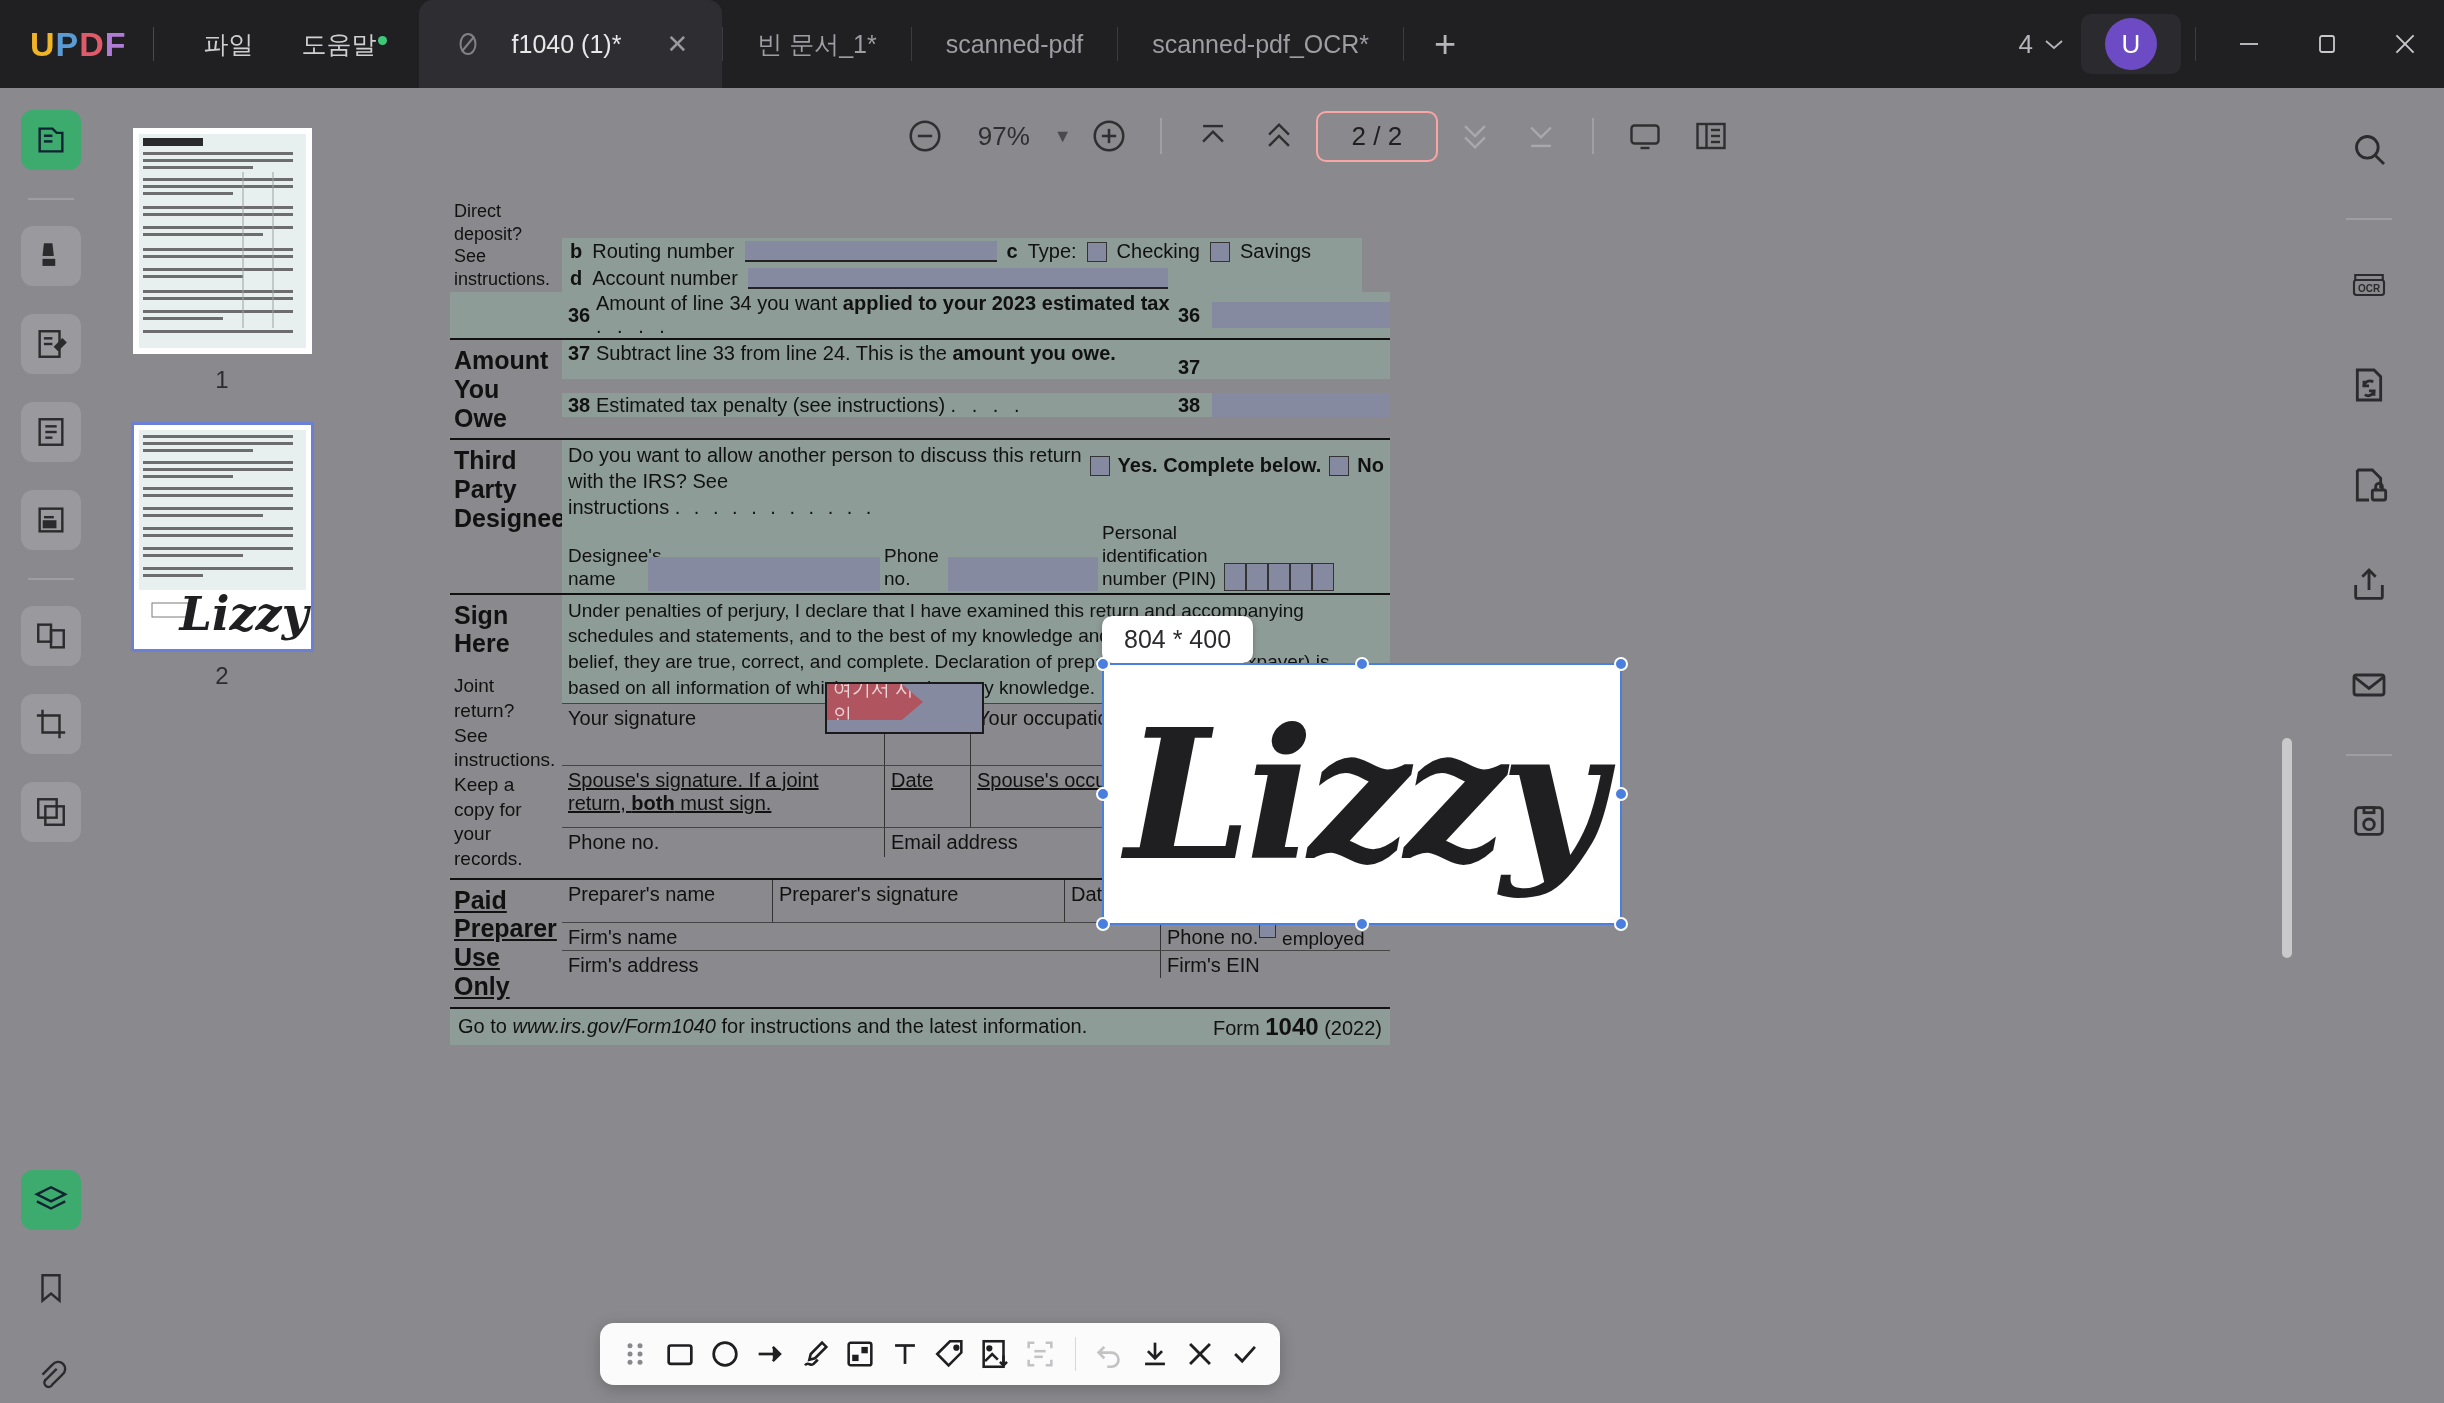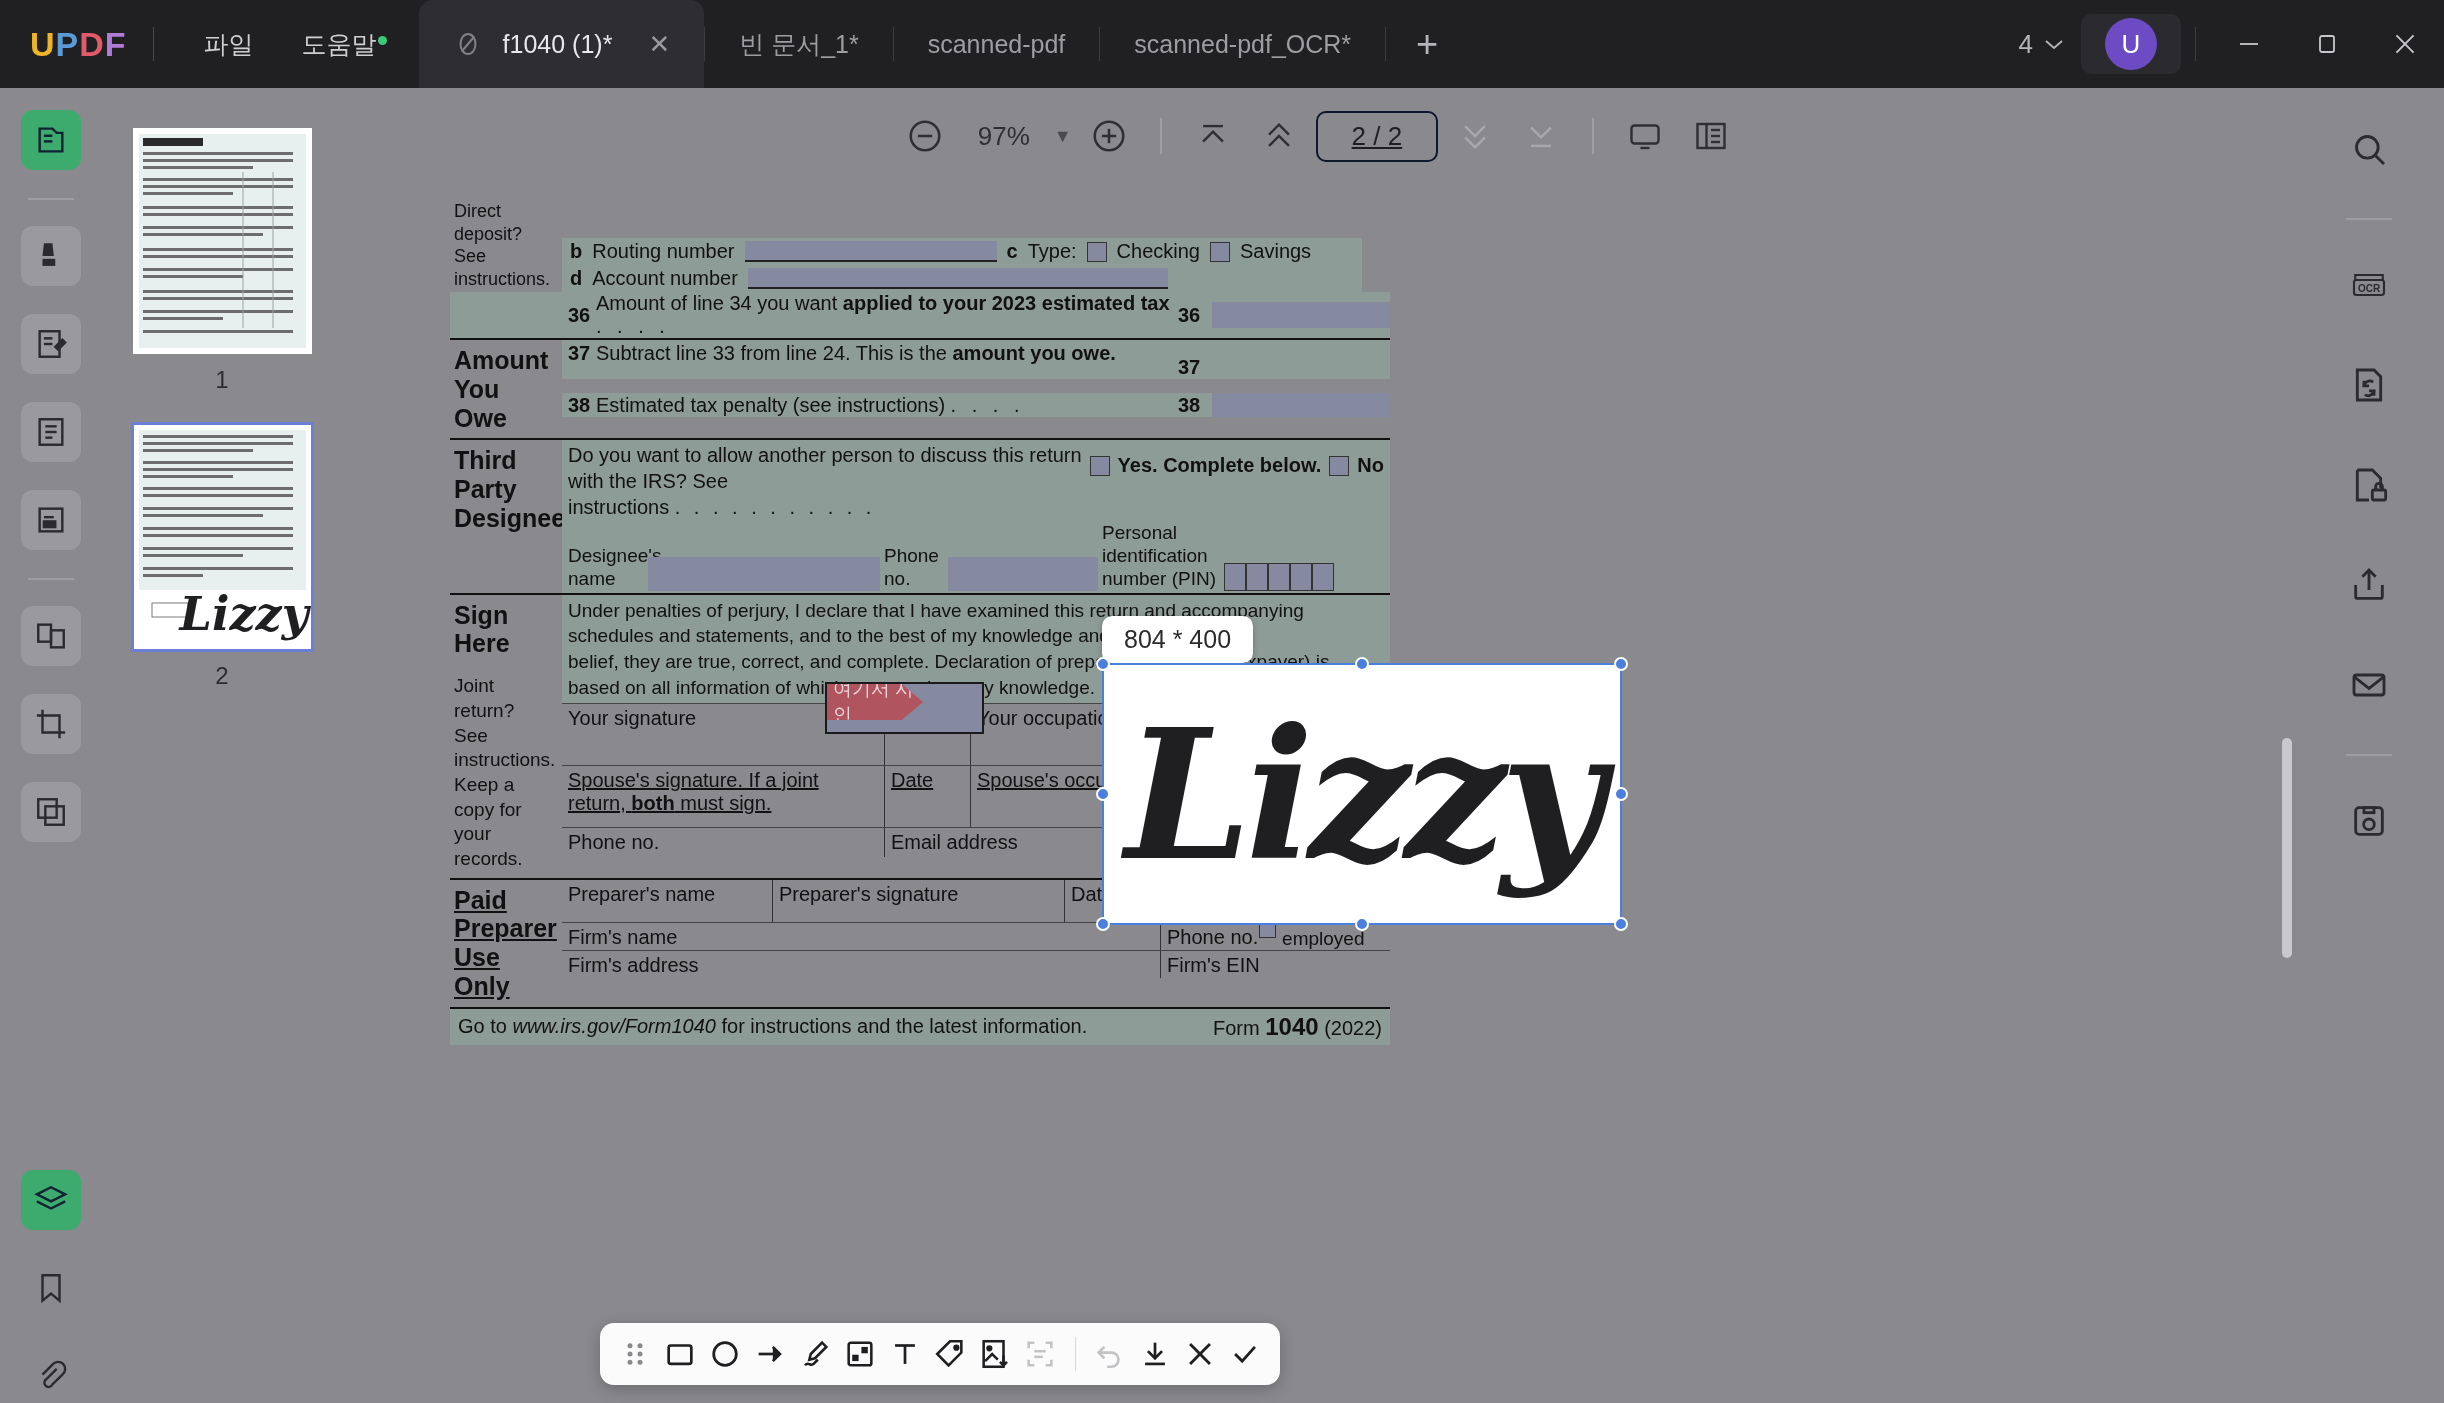--- a/index.html
+++ b/index.html
@@ -30,21 +30,21 @@
     color:#cfcfd2; font-size:25px; padding:0 24px; position:relative;
     white-space:nowrap;
   }
   .menu-dot {
     position:absolute; top:8px; right:14px;
     width:9px; height:9px; border-radius:50%; background:#3ec97a;
   }
 
   .tabstrip { display:flex; align-items:center; height:88px; margin-left:18px; flex:1; }
   .tab {
-    height:88px; display:flex; align-items:center; gap:20px;
+    height:88px; display:flex; align-items:center; gap:29px;
     padding:0 34px; color:#9d9da2; font-size:25px; white-space:nowrap;
     position:relative;
   }
   .tab.active {
     background:#2e2e32; color:#e8e8ea;
     border-top-left-radius:14px; border-top-right-radius:14px;
   }
   .tab-sep { width:1px; height:34px; background:#3c3c40; }
   .tab-icon { width:30px; height:30px; opacity:.6; }
   .tab-close { font-size:26px; color:#9a9a9e; margin-left:16px; }
@@ -111,22 +111,22 @@
   }
   .tb-btn {
     width:58px; height:58px; display:flex; align-items:center; justify-content:center;
     color:#2f2f32;
   }
   .tb-btn.disabled { color:#a9a9ad; }
   .zoomval { font-size:26px; color:#2f2f32; min-width:84px; text-align:center;}
   .caret { font-size:18px; color:#4a4a4e; }
   .tb-sep { width:2px; height:36px; background:#a0a0a4; margin:0 14px;}
   .pagebox {
-    border:2px solid #0f172a; border-radius:10px;
-    padding:8px 34px; font-size:26px; color:#1f1f22; background:transparent;text-decoration:underline;
+    border:2px solid #fca5a5; border-radius:10px;
+    padding:8px 34px; font-size:26px; color:#1f1f22; background:transparent;
   }
 
   .page {
     position:absolute; left:108px; top:110px;
     width:940px; height:448px; background:#8a8a8e;
   }
 
   
   .form {
     position:absolute; left:0; top:0; width:940px;

